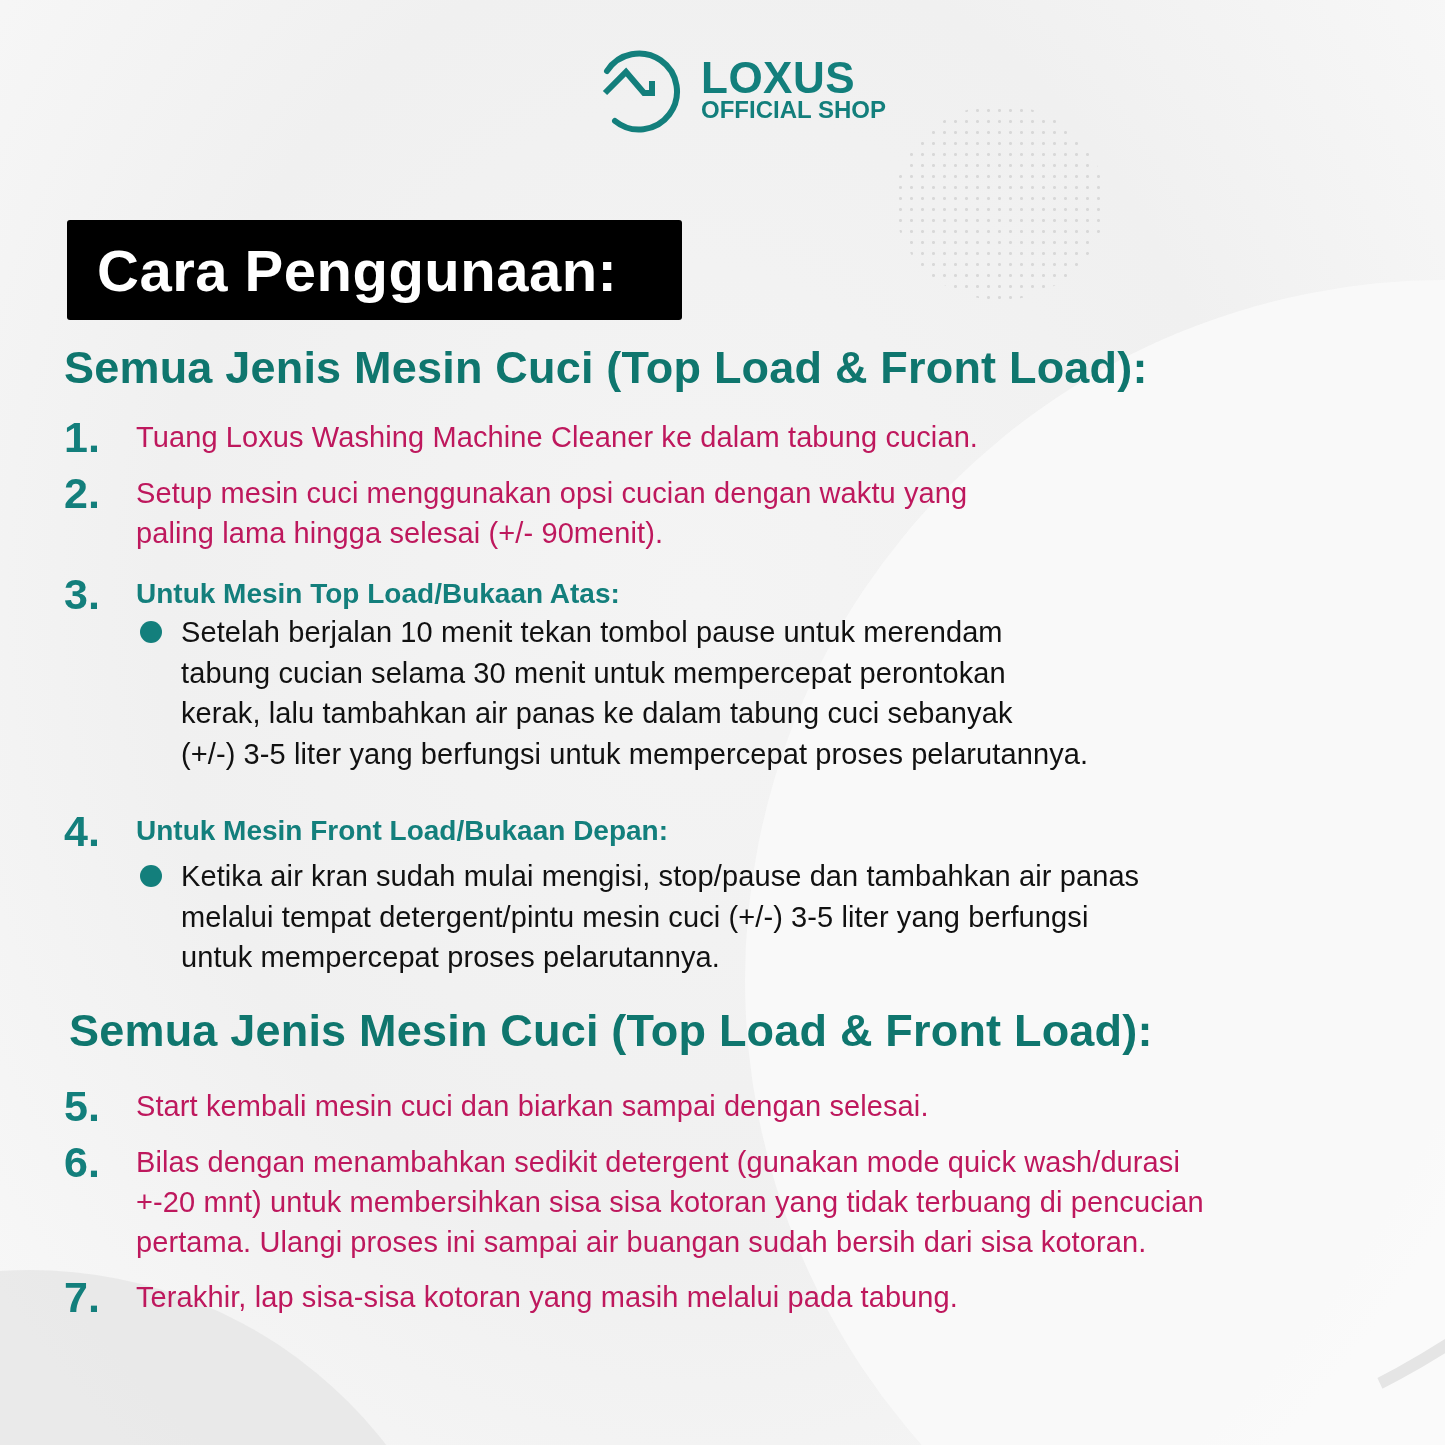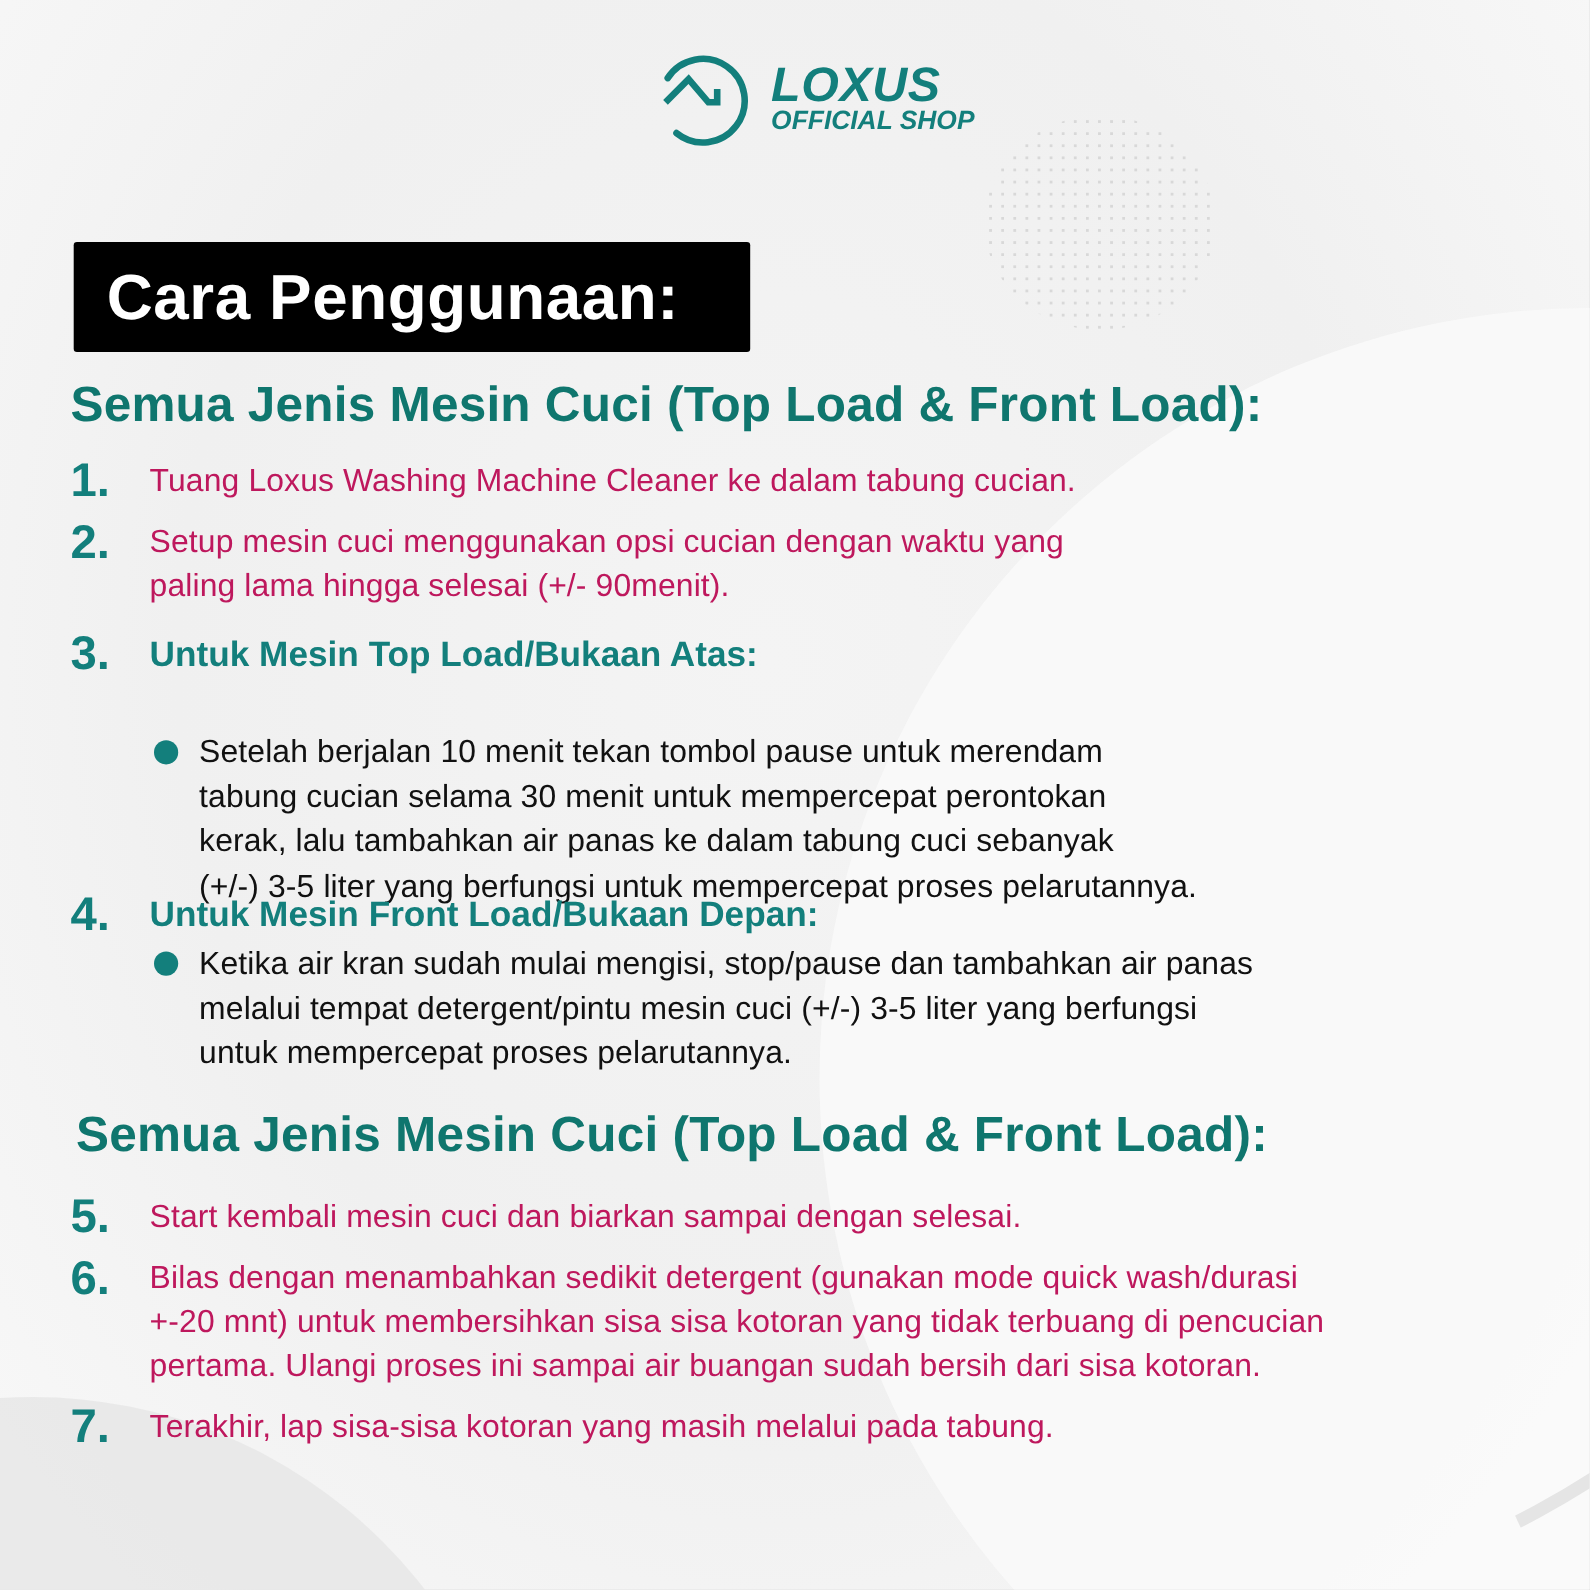--- a/index.html
+++ b/index.html
@@ -77,21 +77,20 @@
       display: flex;
       align-items: center;
     }
     .logo svg {
       width: 86px;
       height: 88px;
     }
     .logo-text {
       margin-left: 20px;
       color: #137f7c;
-      font-style: italic;
     }
     .logo-brand {
       font-size: 44px;
       font-weight: bold;
       line-height: 42px;
       letter-spacing: 0.5px;
     }
     .logo-sub {
       font-size: 24px;
       font-weight: bold;
@@ -140,21 +139,21 @@
     }
     .step-text {
       color: #be185d;
       font-size: 29px;
       line-height: 40px;
       white-space: pre-line;
       letter-spacing: 0.1px;
     }
     .step-heading {
       color: #137f7c;
-      font-size: 32px;
+      font-size: 28px;
       font-weight: bold;
       line-height: 40px;
     }
     .bullet {
       position: absolute;
       left: 140px;
       display: flex;
       align-items: flex-start;
     }
     .bullet-dot {
@@ -211,21 +210,21 @@
     <div class="step-num">2.</div>
     <div class="step-text">Setup mesin cuci menggunakan opsi cucian dengan waktu yang
 paling lama hingga selesai (+/- 90menit).</div>
   </div>
 
   <div class="step" style="top:574px;">
     <div class="step-num">3.</div>
     <div class="step-heading">Untuk Mesin Top Load/Bukaan Atas:</div>
   </div>
 
-  <div class="bullet" style="top:664px;">
+  <div class="bullet" style="top:612px;">
     <div class="bullet-dot"></div>
     <div class="bullet-text">Setelah berjalan 10 menit tekan tombol pause untuk merendam
 tabung cucian selama 30 menit untuk mempercepat perontokan
 kerak, lalu tambahkan air panas ke dalam tabung cuci sebanyak
 (+/-) 3-5 liter yang berfungsi untuk mempercepat proses pelarutannya.</div>
   </div>
 
   <div class="step" style="top:811px;">
     <div class="step-num">4.</div>
     <div class="step-heading">Untuk Mesin Front Load/Bukaan Depan:</div>

